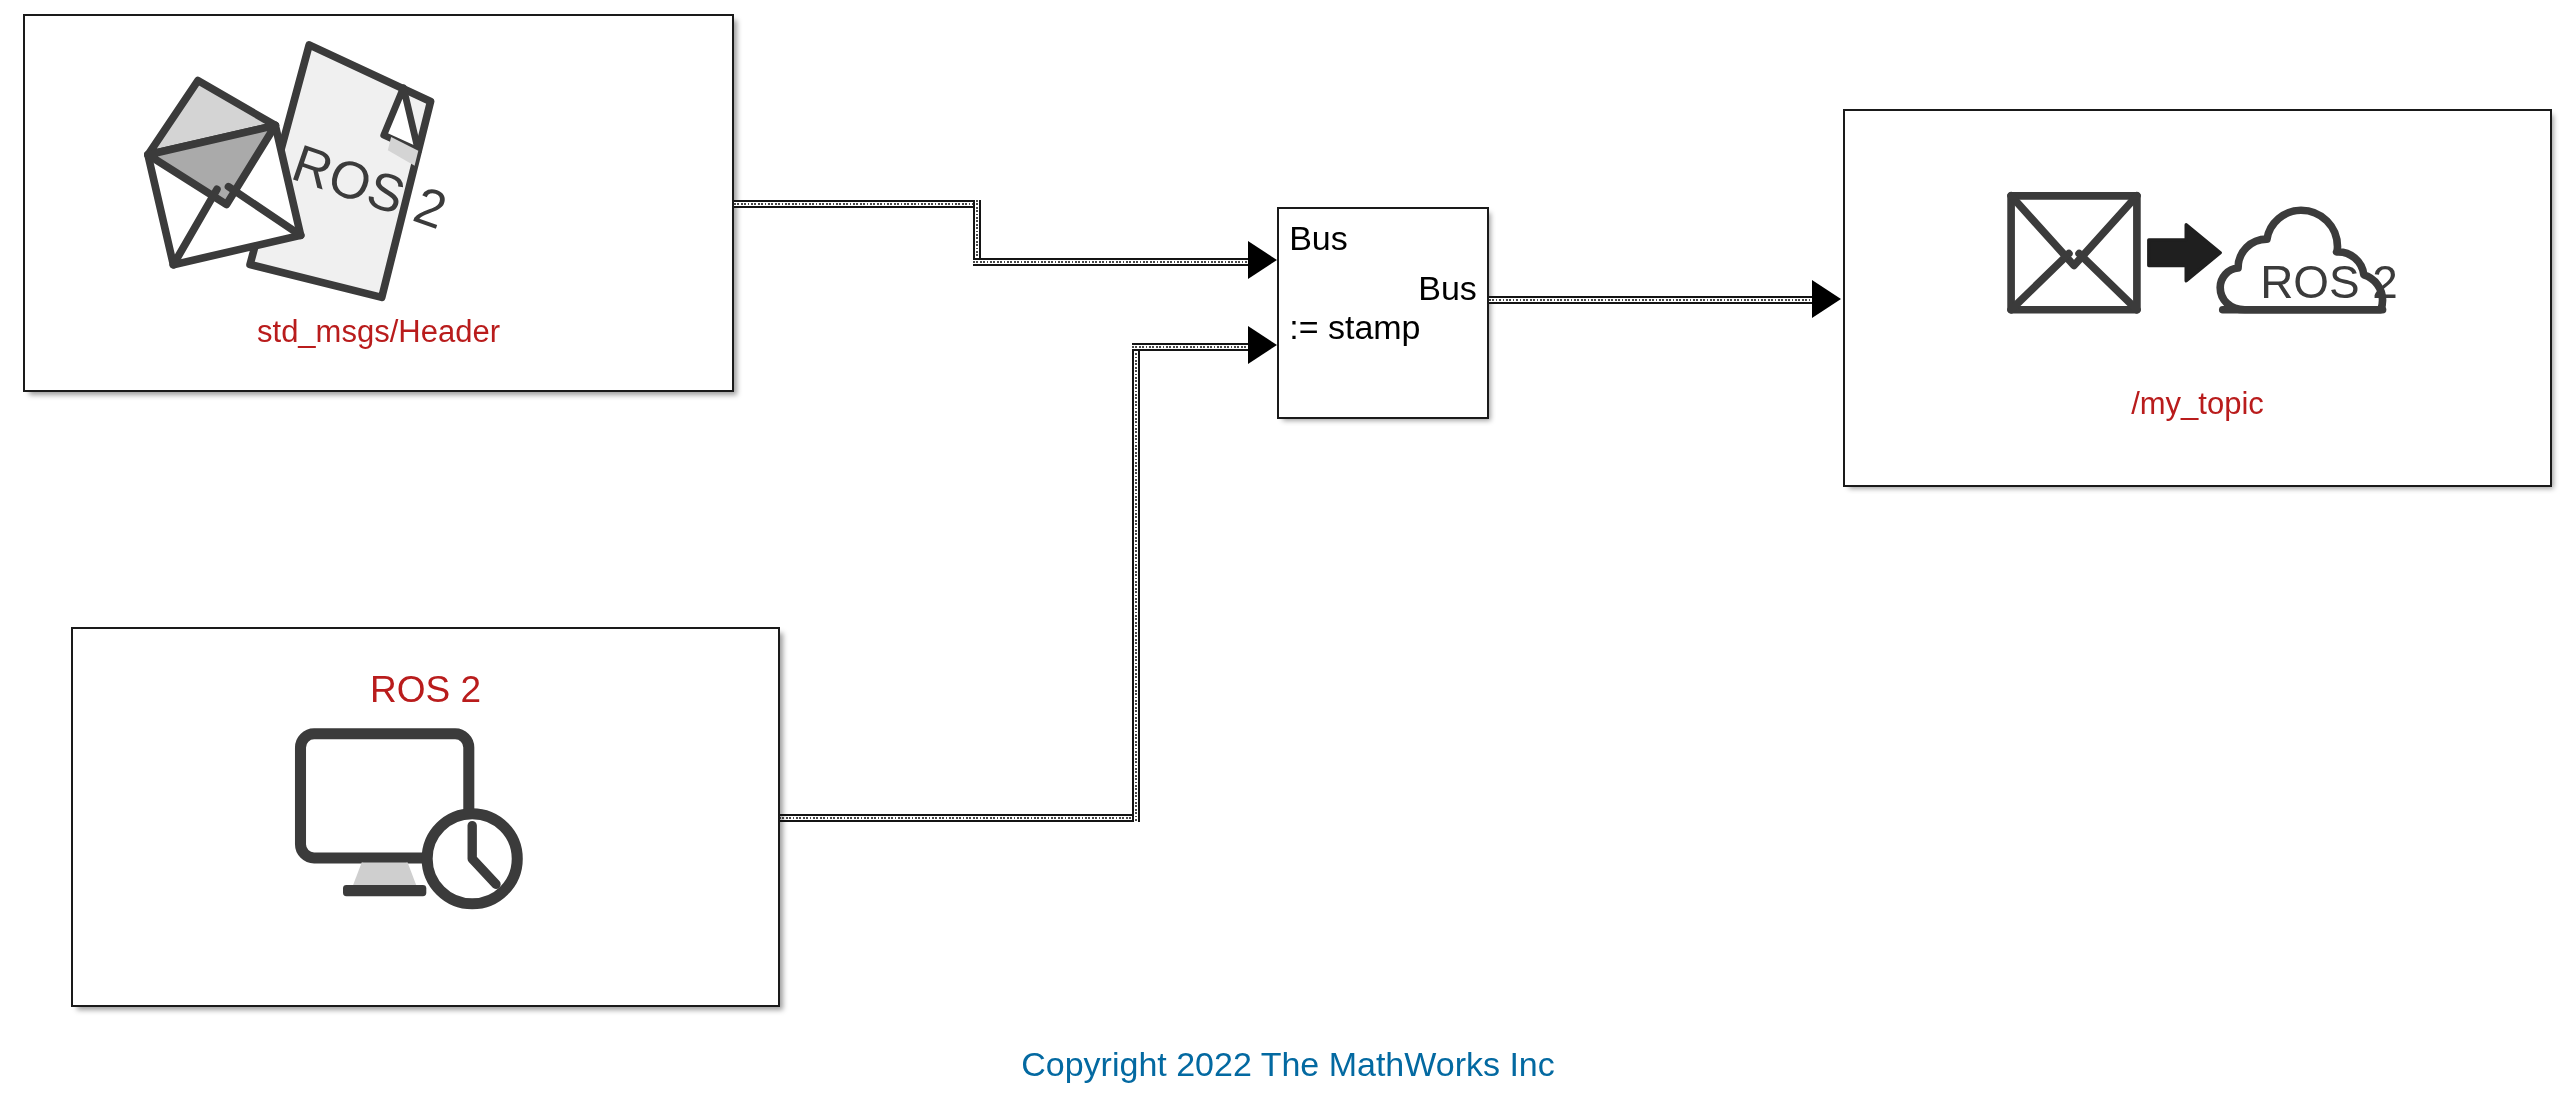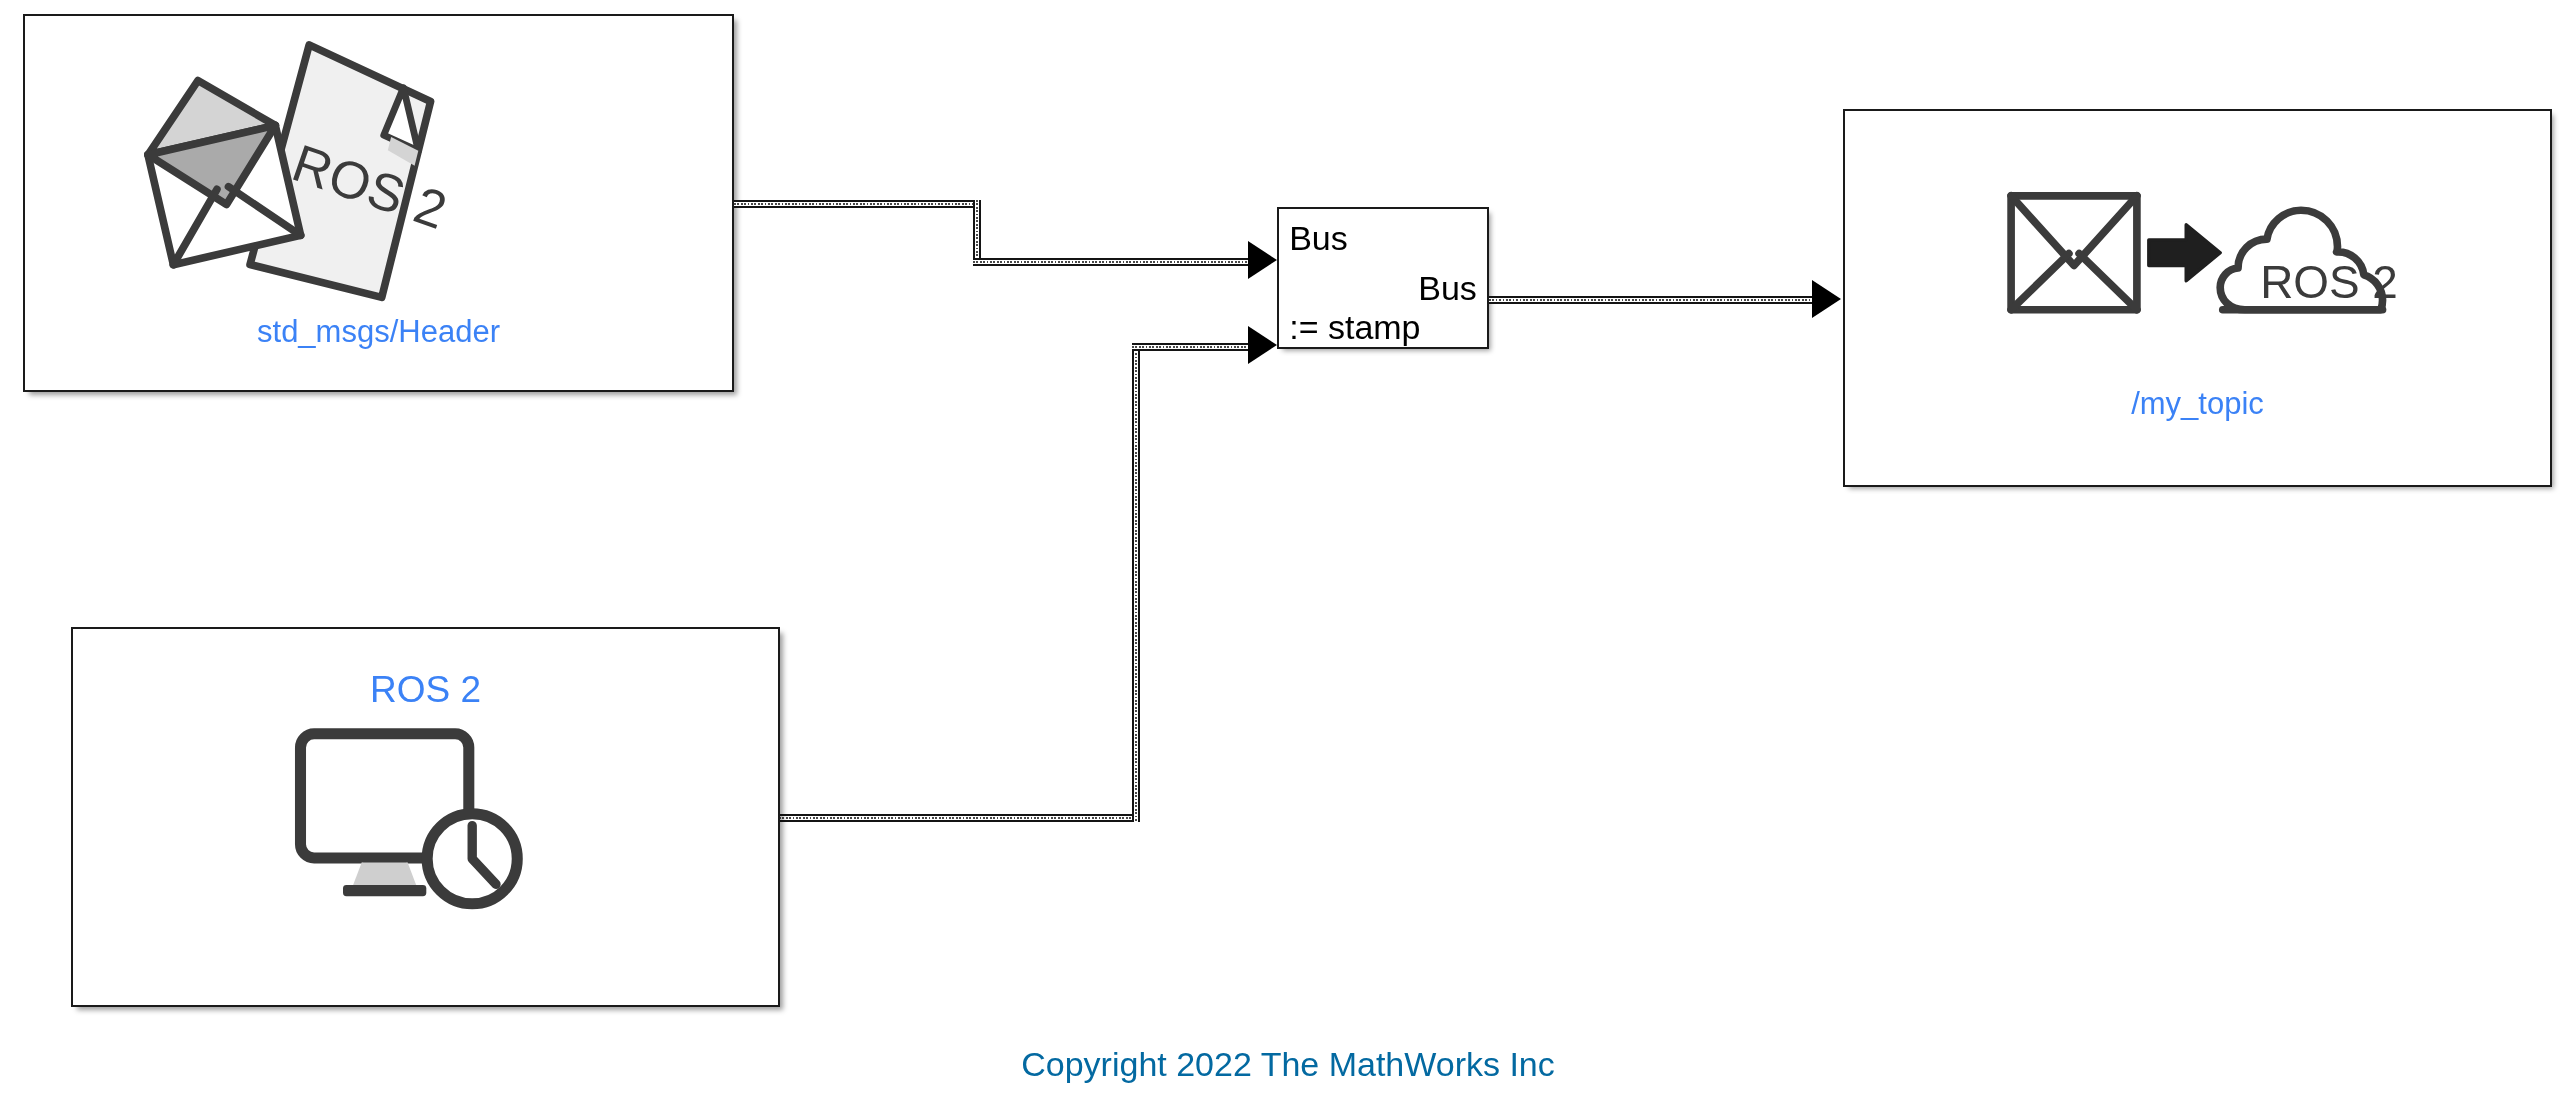--- a/index.html
+++ b/index.html
@@ -4,21 +4,21 @@
 <style>
   html,body{margin:0;padding:0;background:#ffffff;}
   body{width:2576px;height:1101px;position:relative;overflow:hidden;
        font-family:"Liberation Sans", sans-serif;color:#000;}
 
   
   .blk{position:absolute;background:#fff;border:2.5px solid #1a1a1a;
        box-sizing:border-box;box-shadow:4.2px 4.2px 5.1px -1.7px rgba(0,0,0,.38);}
 
   .blk-label{position:absolute;left:0;right:0;text-align:center;
-             font-size:31px;line-height:37px;color:#3b82f6;white-space:nowrap;}
+             font-size:31px;line-height:37px;color:#b91c1c;white-space:nowrap;}
 
   
   .busline{position:absolute;background:#ffffff;box-sizing:border-box;}
   .busline.h{border-top:2.1px solid #141414;border-bottom:2.1px solid #141414;height:7.6px;}
   .busline.v{border-left:2.1px solid #141414;border-right:2.1px solid #141414;width:7.6px;}
   .busline.h::after{content:"";position:absolute;left:0;right:0;top:50%;
       height:1.7px;margin-top:-0.8px;
       background-image:repeating-linear-gradient(to right,#4a4a4a 0 1.7px,transparent 1.7px 3.4px);}
   .busline.v::after{content:"";position:absolute;top:0;bottom:0;left:50%;
       width:1.7px;margin-left:-0.8px;
@@ -65,21 +65,21 @@
   </span>
 
   <span class="blk-label" style="top:297px;">std_msgs/Header</span>
 </div>
 
 <div class="busline h" style="left:734px;top:200px;width:246px;"></div>
 <div class="busline v" style="left:973px;top:200px;height:65px;"></div>
 <div class="busline h" style="left:973px;top:258px;width:276px;"></div>
 <span class="arrowhead" style="left:1248px;top:241px;"></span>
 
-<div class="blk" style="left:1277px;top:207px;width:212px;height:142px;">
+<div class="blk" style="left:1277px;top:207px;width:212px;height:212px;">
   <span class="ba-txt" style="left:10.2px;top:10.2px;">Bus</span>
   <span class="ba-txt" style="right:10.2px;top:60px;">Bus</span>
   <span class="ba-txt" style="left:10.2px;top:99px;">:= stamp</span>
 </div>
 
 <div class="busline h" style="left:779px;top:814px;width:360px;"></div>
 <div class="busline v" style="left:1132px;top:343px;height:479px;"></div>
 <div class="busline h" style="left:1132px;top:343px;width:117px;"></div>
 <span class="arrowhead" style="left:1248px;top:326px;"></span>
 

